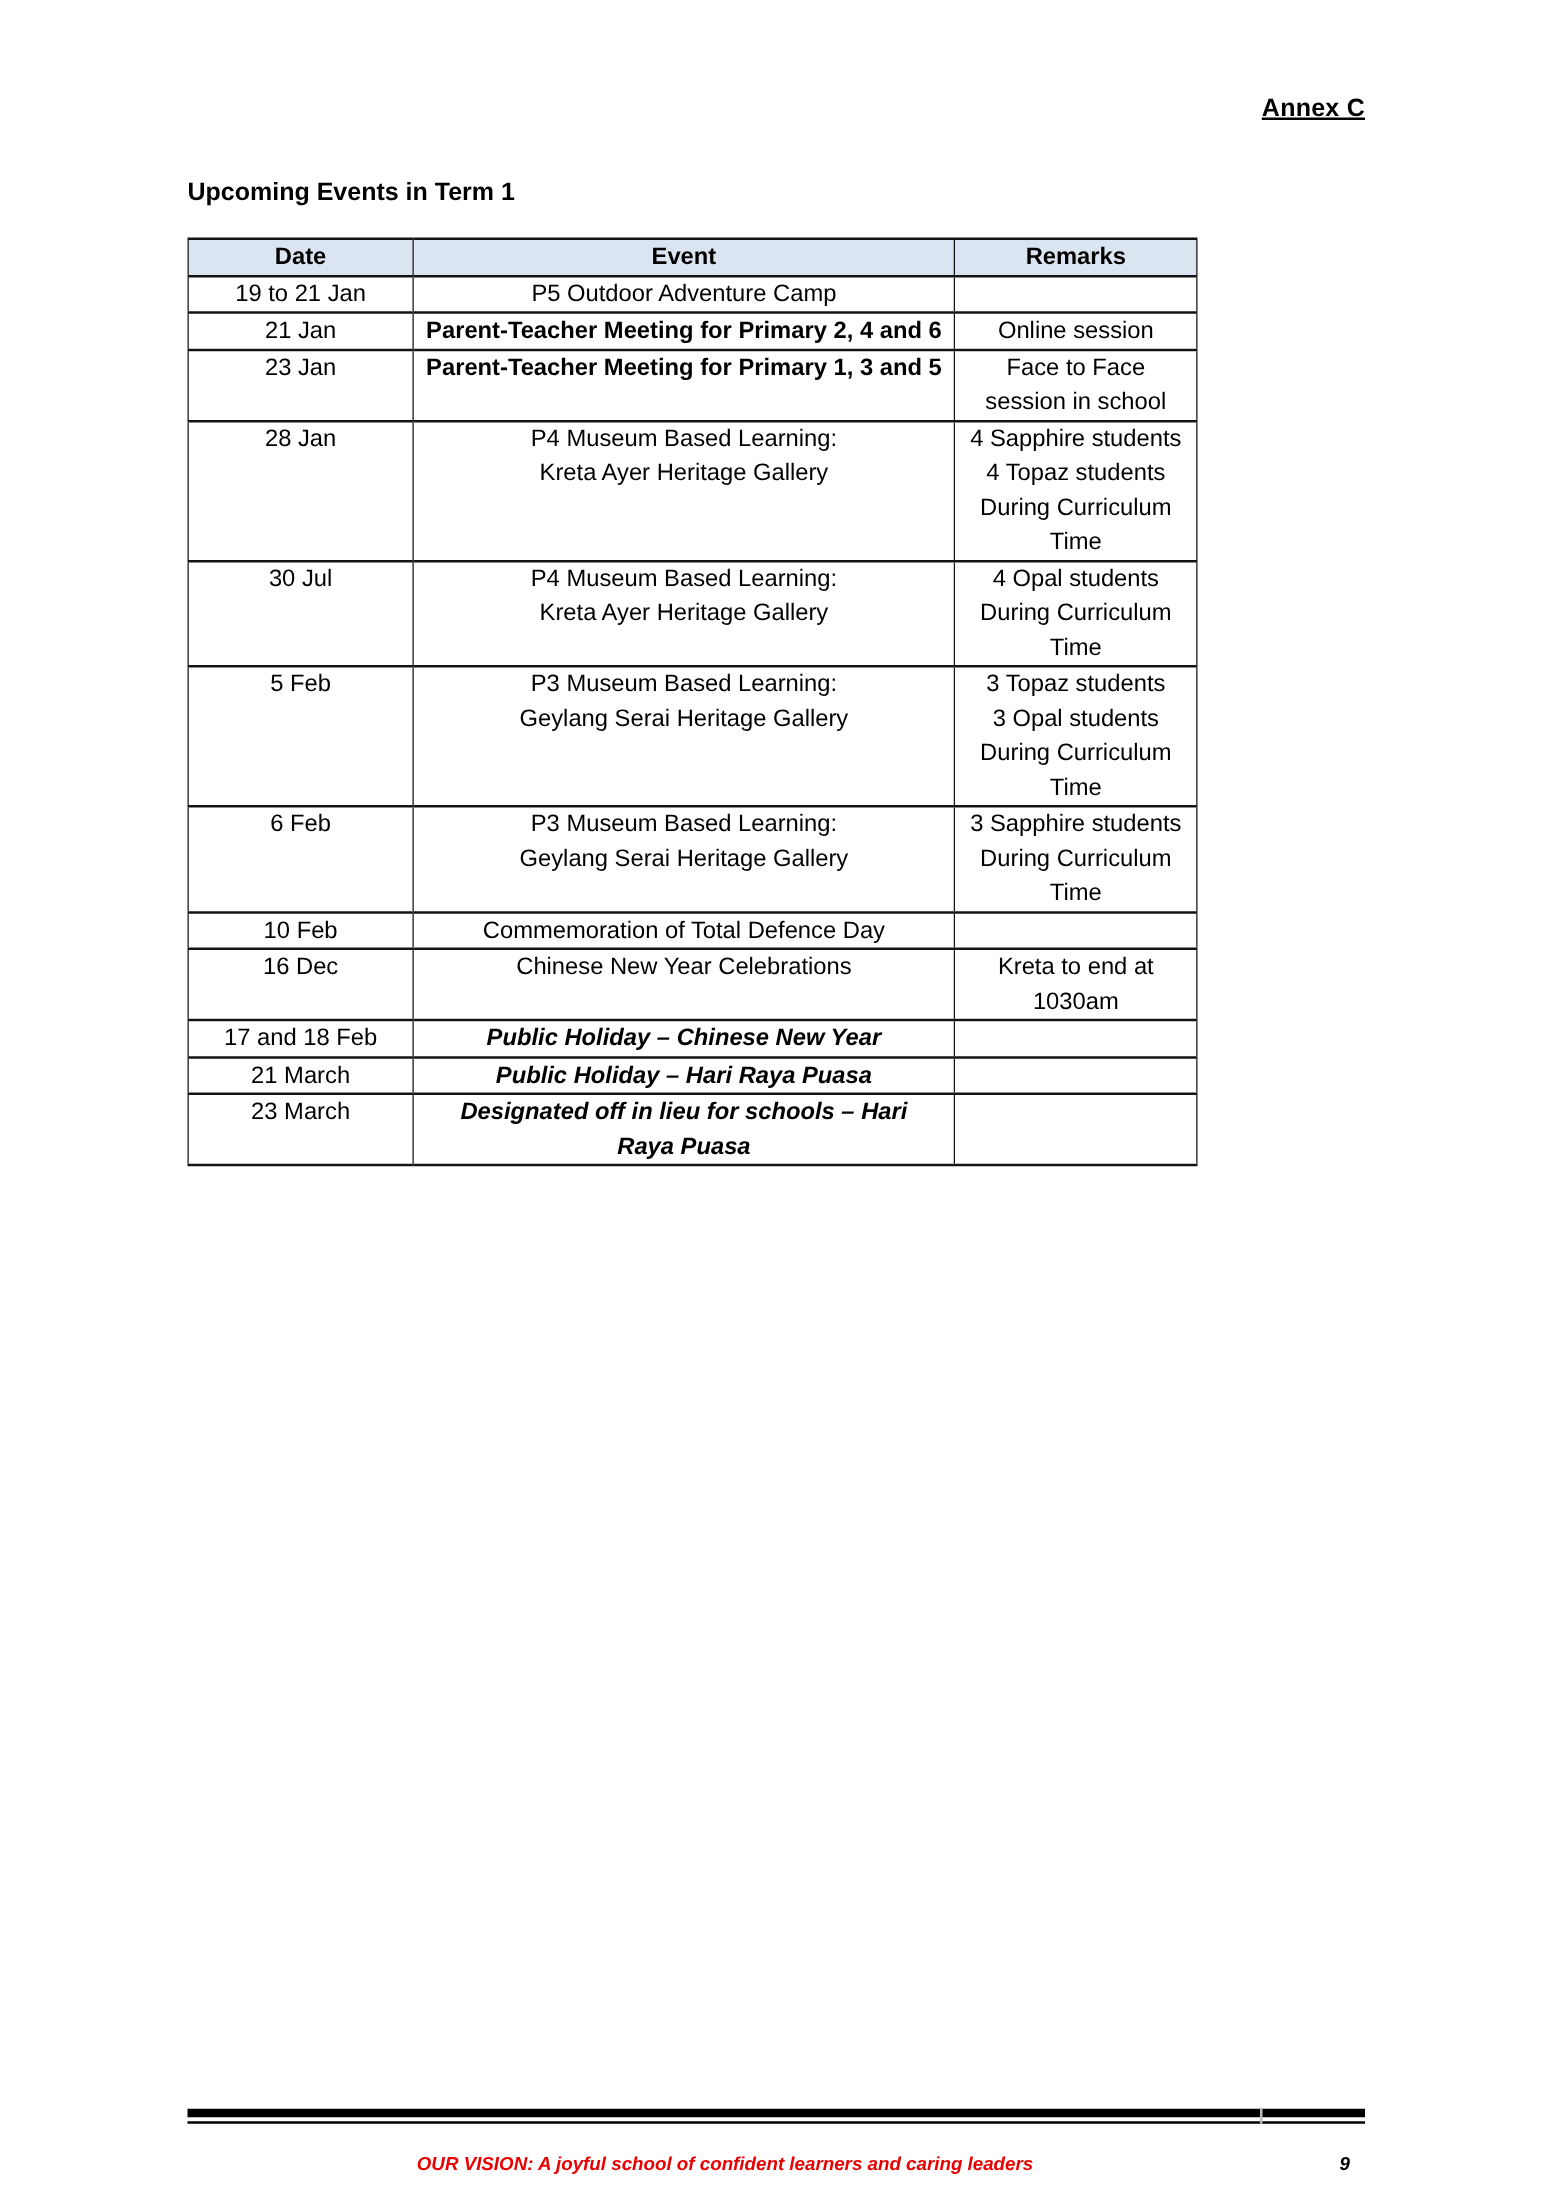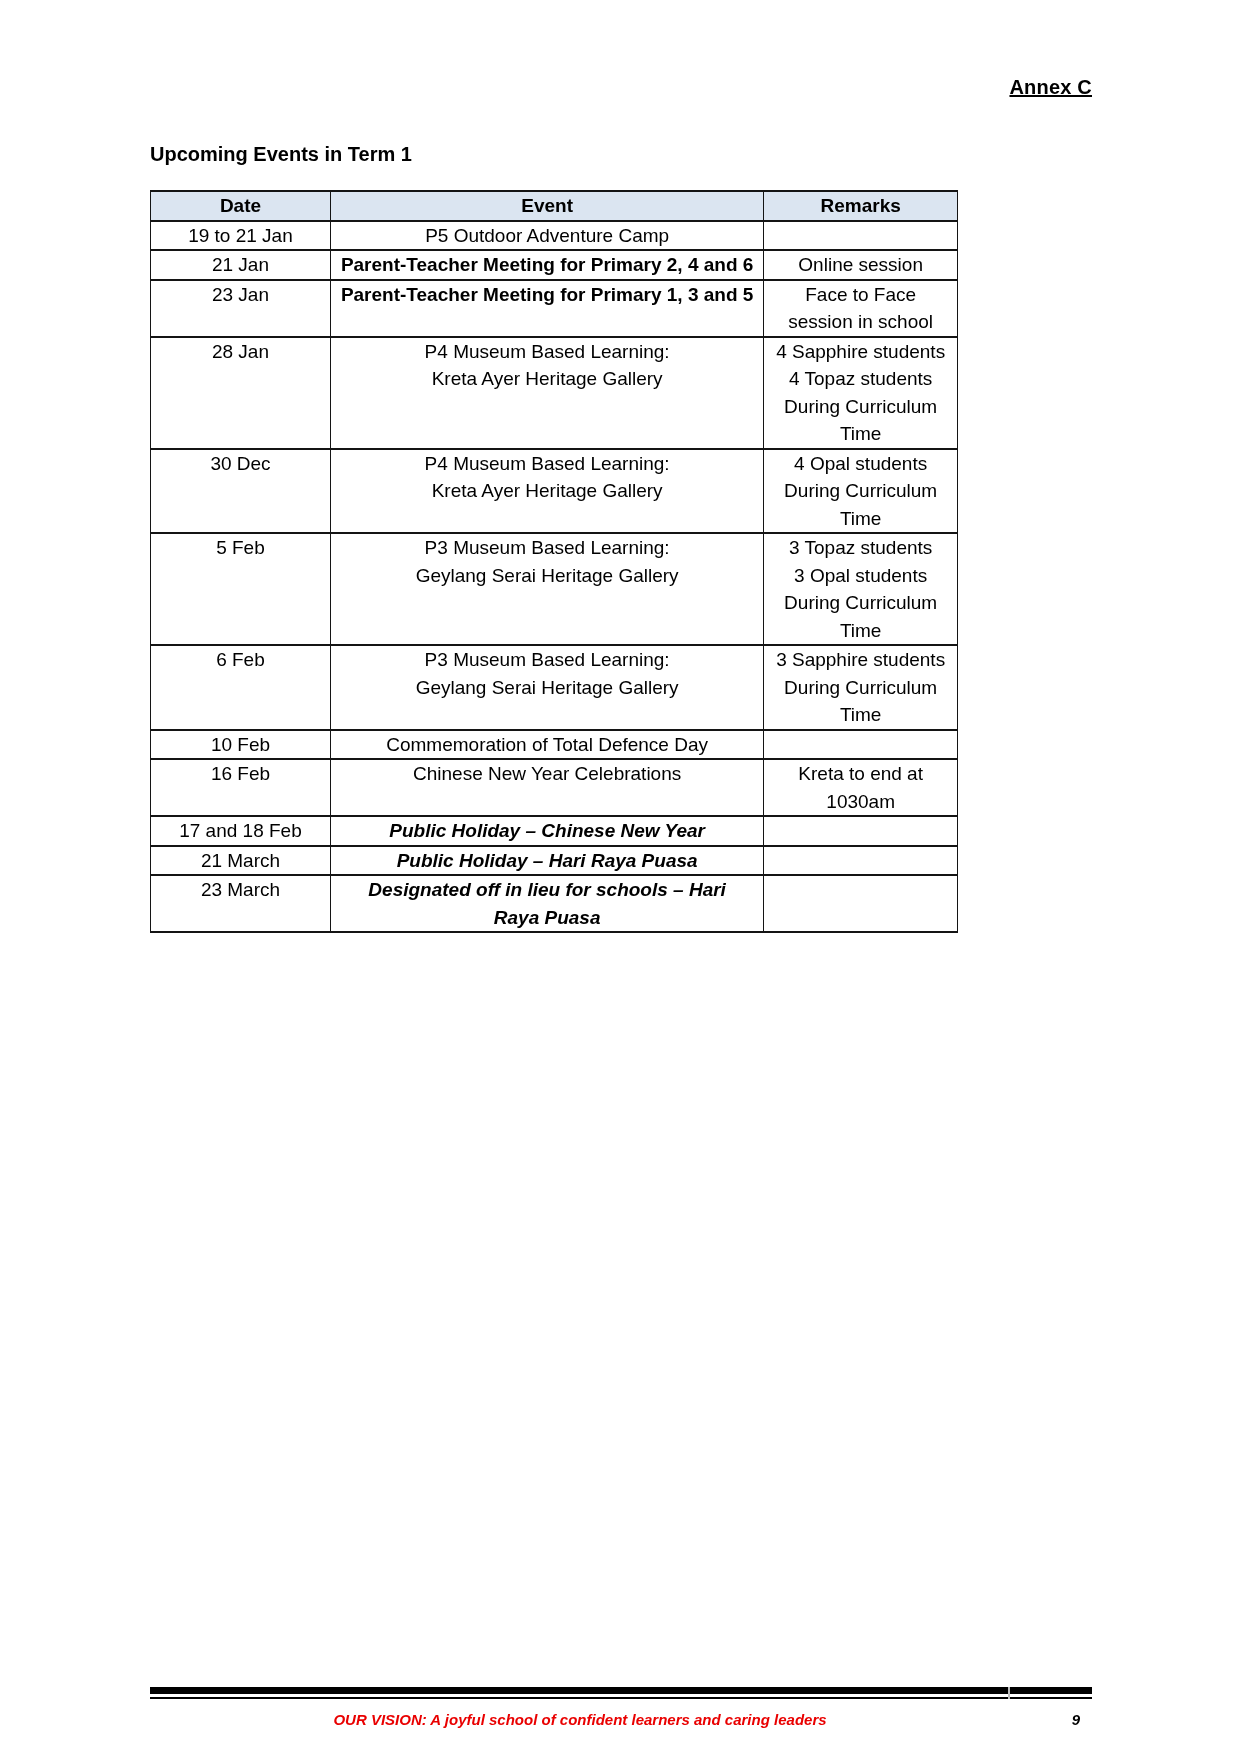--- a/index.html
+++ b/index.html
@@ -59,21 +59,21 @@
   .footer-rule { position: relative; width: 100%; }
   .footer-rule .thick { height: 7px; background: #000; }
   .footer-rule .gap   { height: 2.5px; background: #fff; }
   .footer-rule .thin  { height: 2.5px; background: #000; }
   .footer-rule .divider {
     position: absolute; top: 0; left: 858px;
     width: 2px; height: 12px; background: #bdbdbd;
   }
   .footer-row {
     display: flex; align-items: flex-start;
-    margin-top: 12px;
+    margin-top: 24px;
     font-size: 15px; font-weight: bold; font-style: italic;
   }
   .footer-vision {
     width: 860px; text-align: center;
     color: #e90000;
   }
   .footer-page {
     flex: 1; text-align: right; padding-right: 12px;
     color: #000;
   }
@@ -120,21 +120,21 @@
         <tr>
           <td>28 Jan</td>
           <td>P4 Museum Based Learning:
 Kreta Ayer Heritage Gallery</td>
           <td>4 Sapphire students
 4 Topaz students
 During Curriculum
 Time</td>
         </tr>
         <tr>
-          <td>30 Dec</td>
+          <td>30 Jul</td>
           <td>P4 Museum Based Learning:
 Kreta Ayer Heritage Gallery</td>
           <td>4 Opal students
 During Curriculum
 Time</td>
         </tr>
         <tr>
           <td>5 Feb</td>
           <td>P3 Museum Based Learning:
 Geylang Serai Heritage Gallery</td>
@@ -150,21 +150,21 @@
           <td>3 Sapphire students
 During Curriculum
 Time</td>
         </tr>
         <tr>
           <td>10 Feb</td>
           <td>Commemoration of Total Defence Day</td>
           <td></td>
         </tr>
         <tr>
-          <td>16 Feb</td>
+          <td>16 Dec</td>
           <td>Chinese New Year Celebrations</td>
           <td>Kreta to end at
 1030am</td>
         </tr>
         <tr>
           <td>17 and 18 Feb</td>
           <td class="ev-bold-italic">Public Holiday – Chinese New Year</td>
           <td></td>
         </tr>
         <tr>

